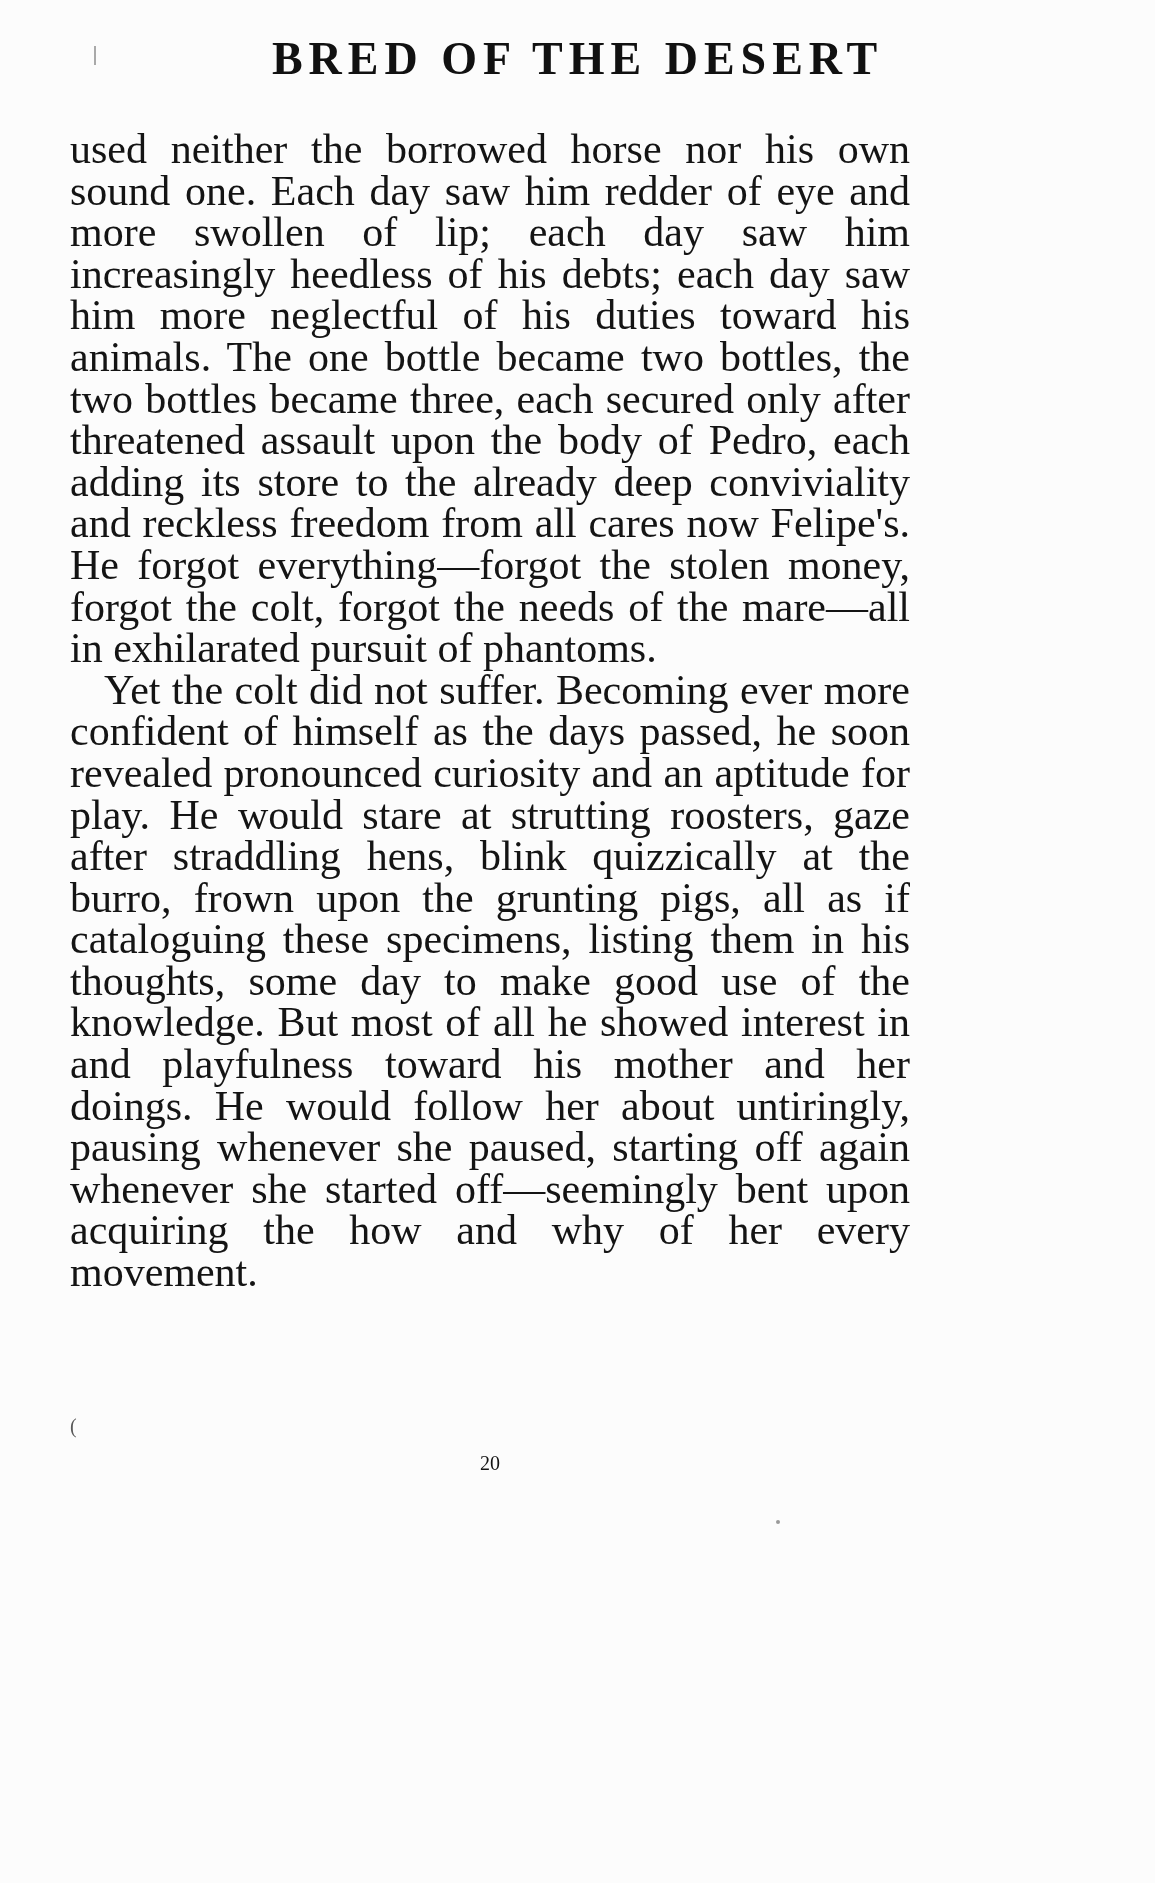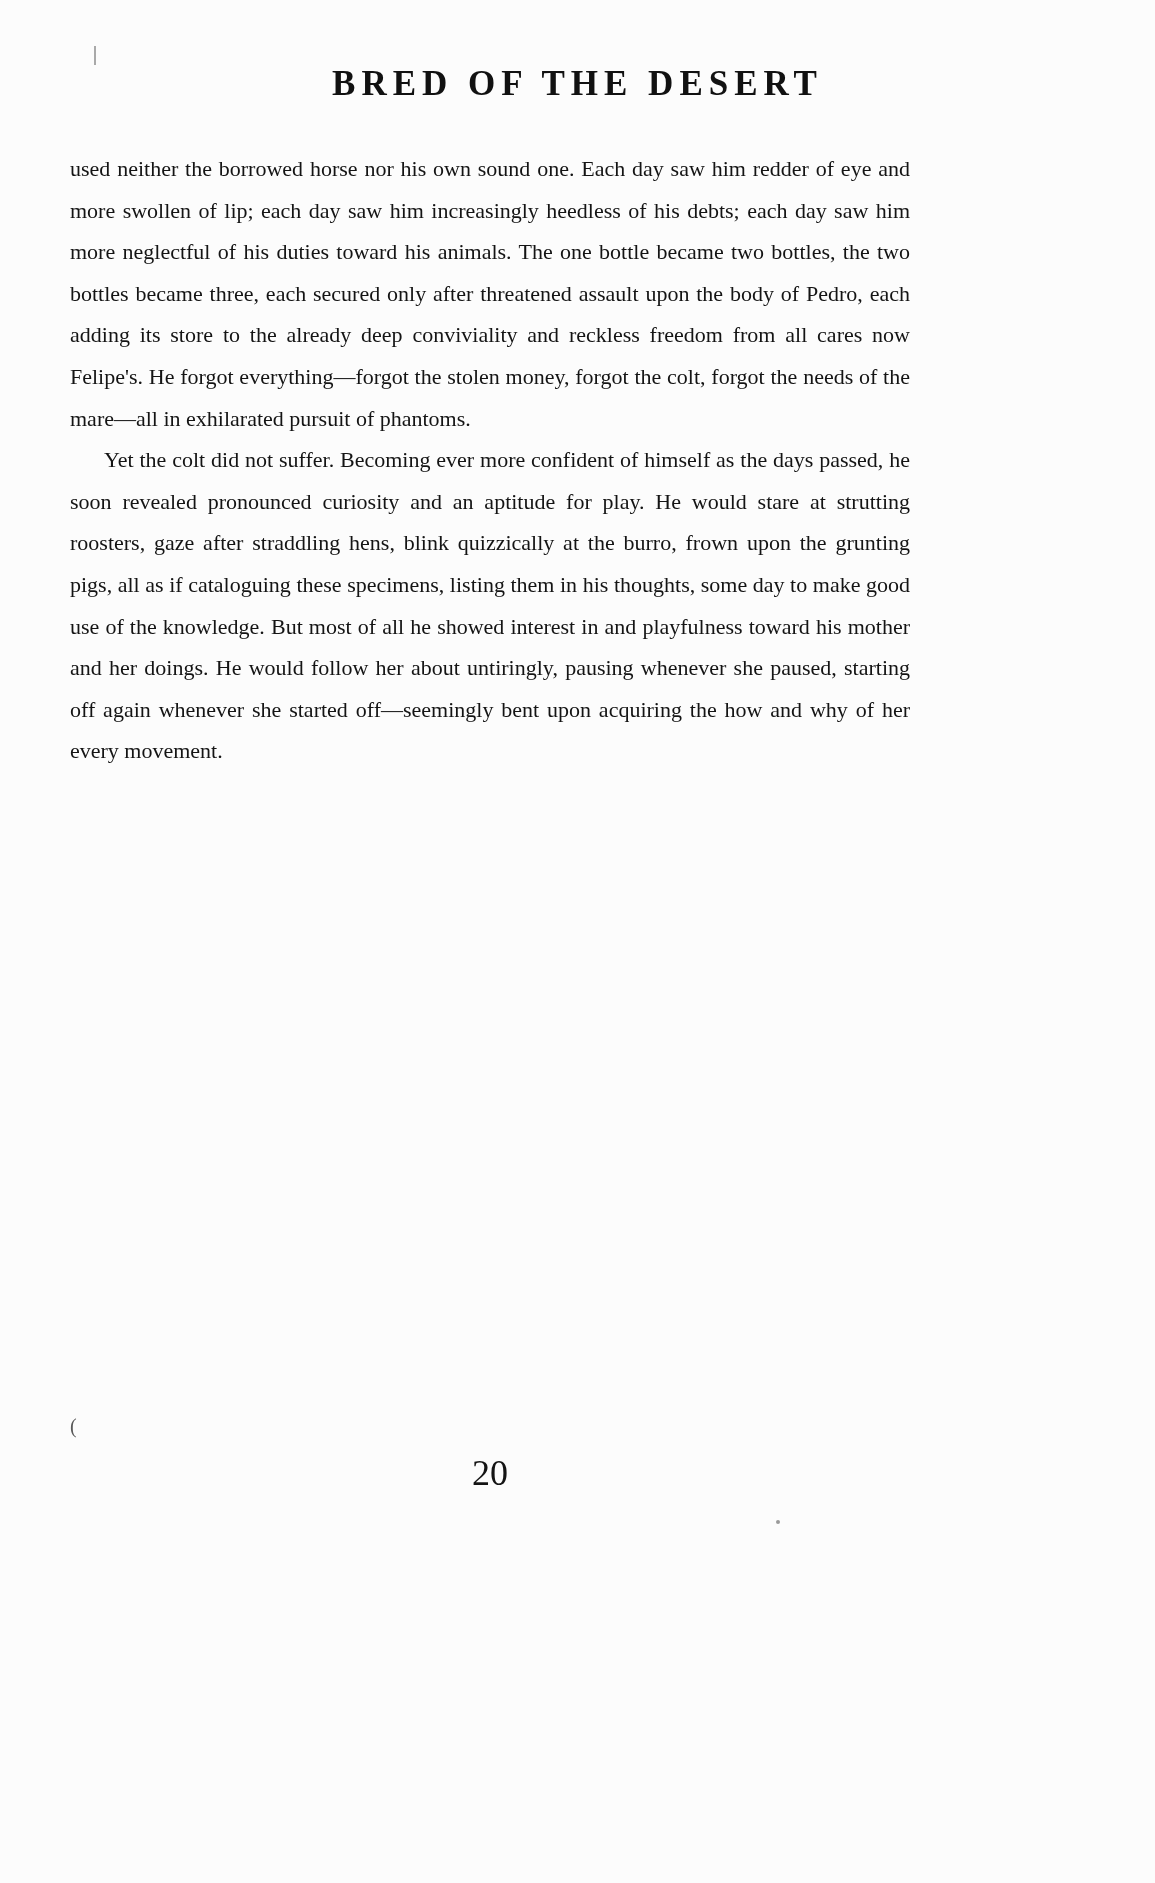--- a/index.html
+++ b/index.html
@@ -20,51 +20,51 @@
     overflow: hidden;
   }
   .page-inner {
     position: absolute;
     left: 70px;
     top: 0;
     width: 1015px;
     height: 1883px;
   }
   .running-head {
-    margin-top: 64px;
+    margin-top: 32px;
     text-align: center;
-    font-size: 35px;
+    font-size: 46px;
     letter-spacing: 6px;
     font-weight: 700;
     color: #111111;
     white-space: nowrap;
   }
   .body-text {
     margin-top: 44px;
     width: 840px;
     margin-left: 0;
-    font-size: 22px;
+    font-size: 42px;
     line-height: 41.6px;
     text-align: justify;
     text-justify: inter-word;
     color: #141414;
   }
   .body-text p {
     margin: 0;
   }
   .body-text p.indent {
     text-indent: 34px;
   }
   .folio {
     position: absolute;
     left: 0;
     top: 1452px;
     width: 840px;
     text-align: center;
-    font-size: 36px;
+    font-size: 20px;
     color: #141414;
   }
   .edge-mark {
     position: absolute;
     font-size: 20px;
     color: #5a5a5a;
   }
   .edge-mark.top {
     left: 23px;
     top: 42px;

